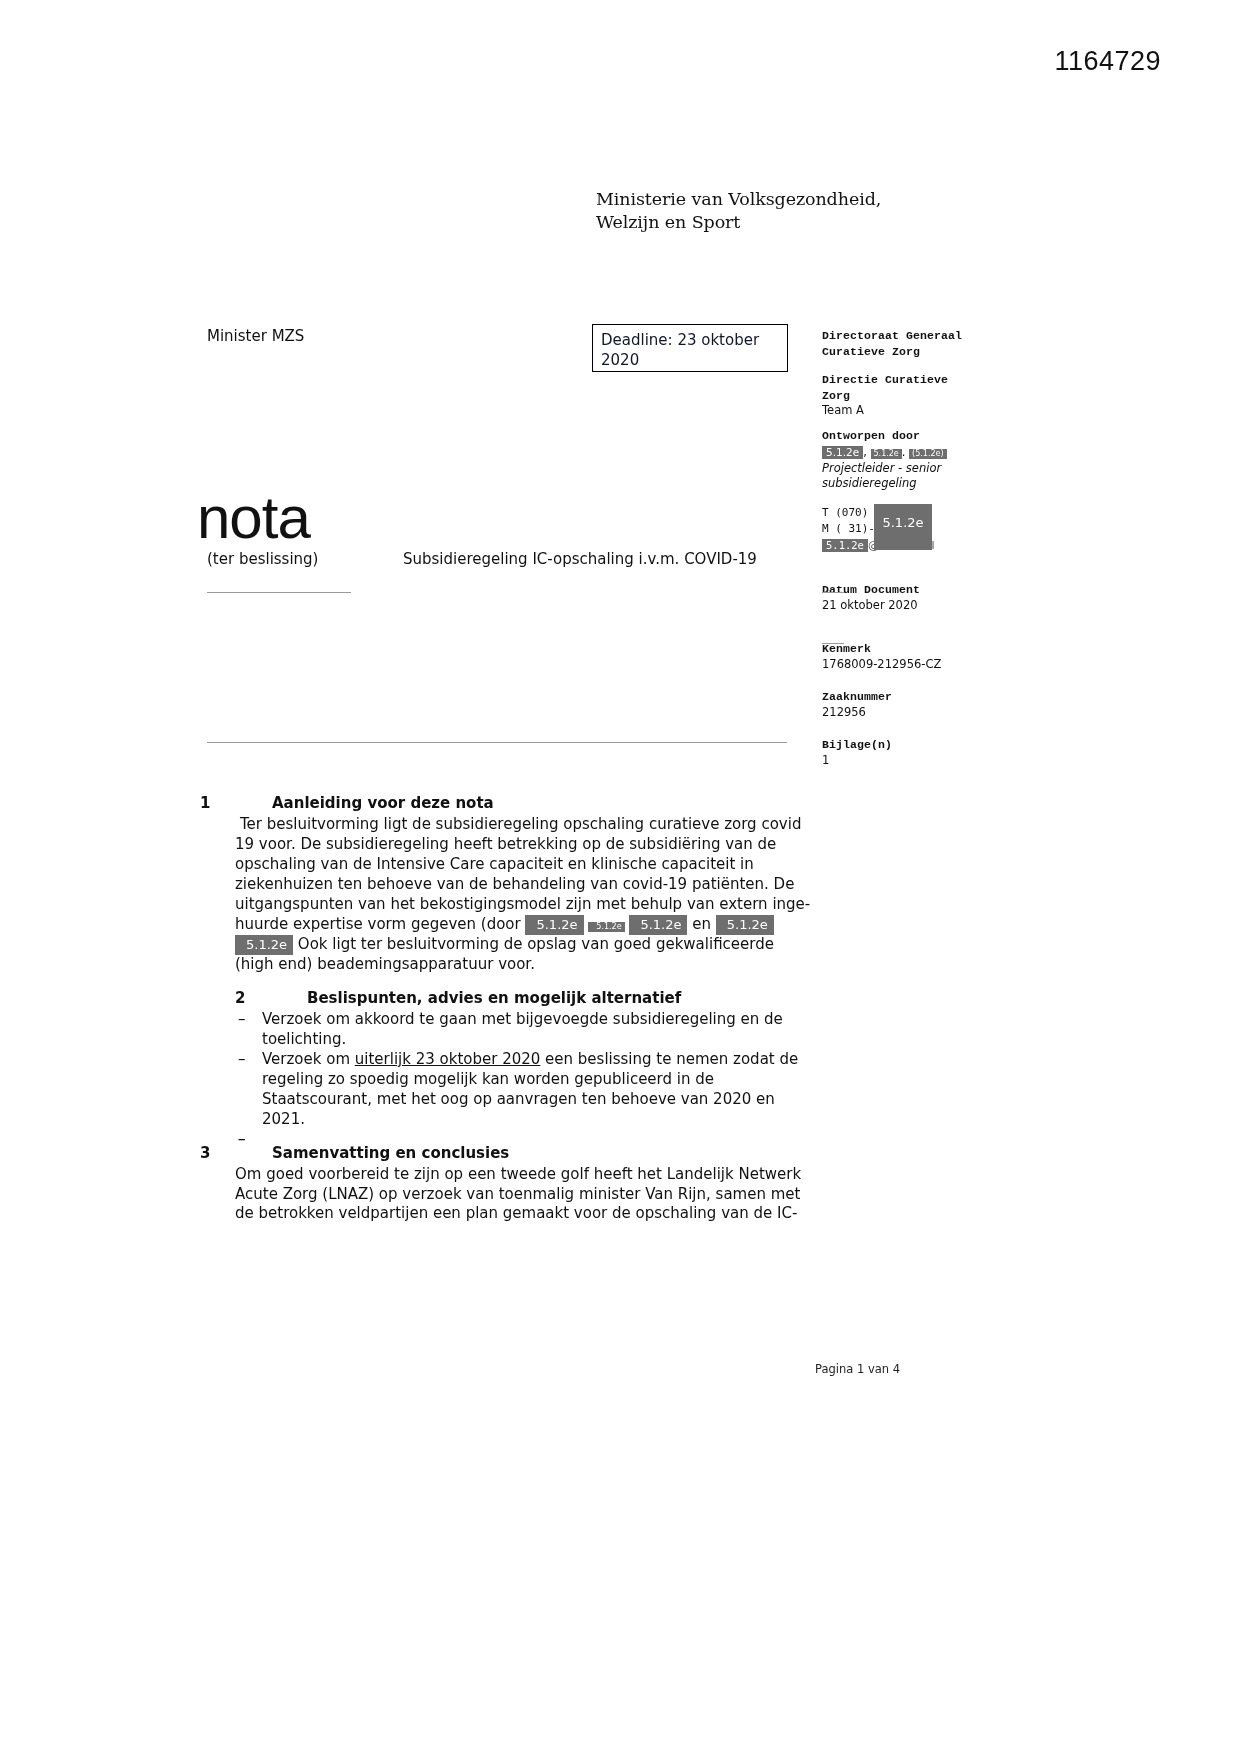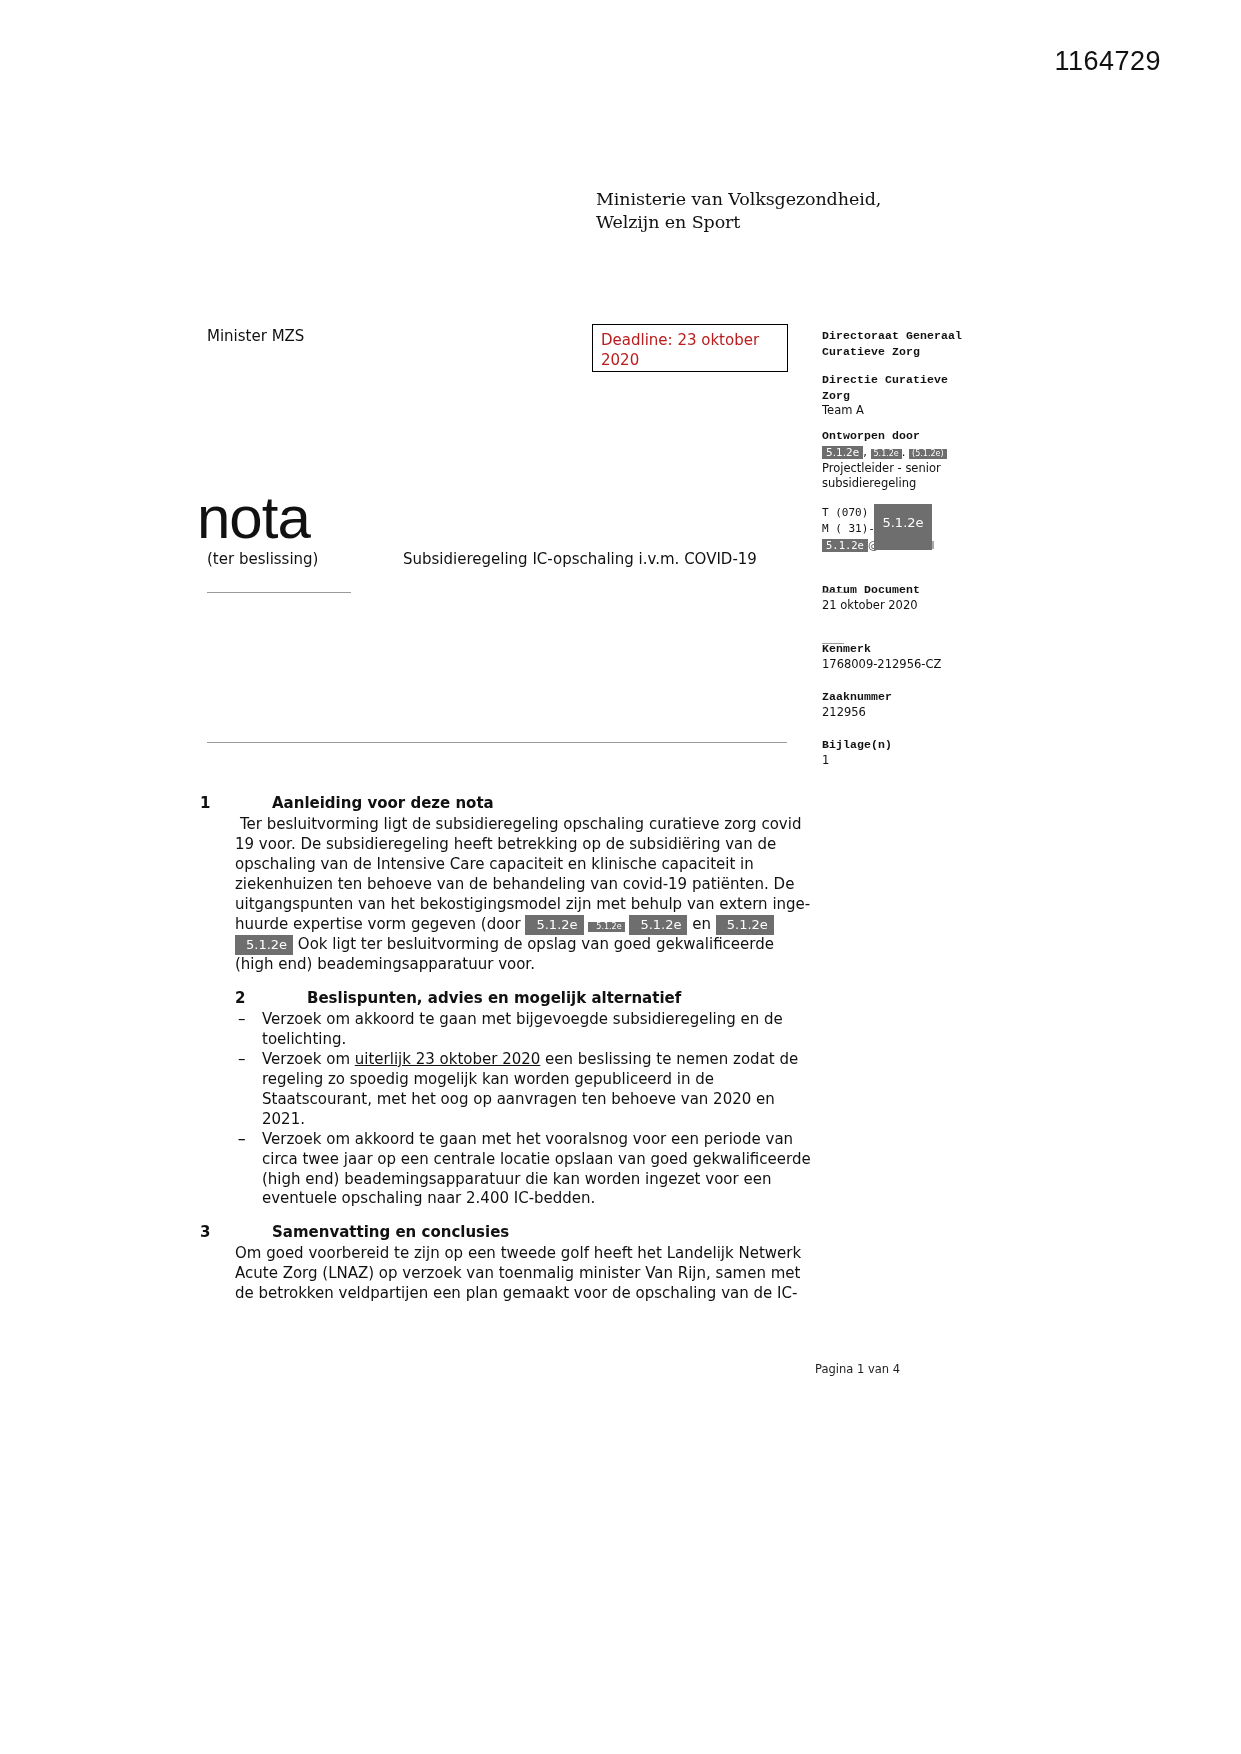--- a/index.html
+++ b/index.html
@@ -57,21 +57,21 @@
     position: absolute;
     left: 592px;
     top: 324px;
     width: 196px;
     height: 48px;
     border: 1.6px solid #000;
     box-sizing: border-box;
     padding: 6px 8px 0 8px;
     font-size: 15px;
     line-height: 1.32;
-    color: #b91c1c;
+    color: #0f172a;
   }
 
   
   .sidebar {
     position: absolute;
     left: 822px;
     top: 328px;
     width: 160px;
     font-size: 11.5px;
     line-height: 1.35;
@@ -79,21 +79,21 @@
   }
   .sb-head {
     font-weight: bold;
     font-size: 11.5px;
     letter-spacing: 0.1px;
     font-family: Liberation Mono, monospace;
   }
   .sb-body { font-size: 11.5px; }
   .sb-gap { height: 13px; }
   .sb-gap-sm { height: 9px; }
-  .sb-italic { font-size: 11.5px; line-height: 1.3;}
+  .sb-italic { font-style: italic; font-size: 11.5px; line-height: 1.3;}
 
   .redact {
     display: inline-block;
     background: #6e6e6e;
     color: #ffffff;
     padding: 0 4px;
     font-size: 10.5px;
     line-height: 1.25;
     vertical-align: baseline;
     white-space: nowrap;
@@ -325,21 +325,21 @@
         <li>
           <span class="dash-mark">–</span>
           <span>Verzoek om </span><span class="uline">uiterlijk 23 oktober 2020</span><span> een beslissing te nemen zodat de regeling zo spoedig mogelijk kan worden gepubliceerd in de Staatscourant, met het oog op aanvragen ten behoeve van 2020 en 2021.</span>
         </li>
         <li>
           <span class="dash-mark">–</span>
           <span class="uline"></span><span></span>
         </li>
         <li>
           <span class="dash-mark">–</span>
-          <span>Verzoek om akkoord te gaan met het vooralsnog voor een periode van circa twee jaar op een centrale locatie opslaan van goed gekwalificeerde (high end) beademingsapparatuur die kan worden ingezet voor een eventuele opschaling naar 2.400 IC-bedden.</span><span class="uline"></span><span></span>
+          <span class="uline"></span><span></span>
         </li>
       </ul>
     </div>
 
     <div class="sec">
       <div class="sec-head">
         <span class="num">3</span>
         <span class="ttl">Samenvatting en conclusies</span>
       </div>
       <div class="para">Om goed voorbereid te zijn op een tweede golf heeft het Landelijk Netwerk Acute Zorg (LNAZ) op verzoek van toenmalig minister Van Rijn, samen met de betrokken veldpartijen een plan gemaakt voor de opschaling van de IC-</div>

